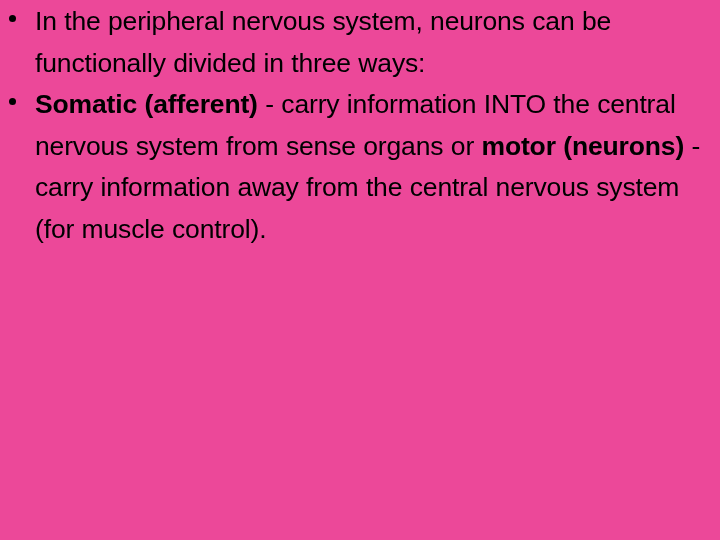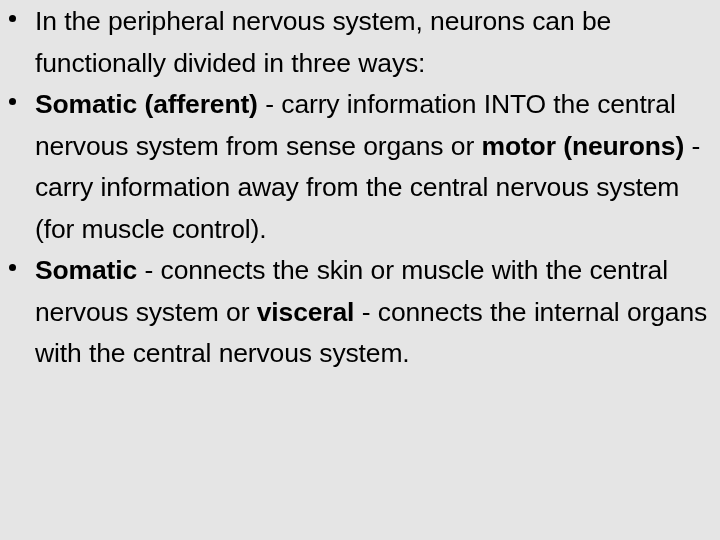--- a/index.html
+++ b/index.html
@@ -11,21 +11,21 @@
     height: 540px;
     background: #ffffff;
     font-family: "Liberation Sans", sans-serif;
     color: #000000;
     overflow: hidden;
   }
   #slide {
     position: relative;
     width: 720px;
     height: 540px;
-    background: #e5e5e5;
+    background: #ec4899;
     box-sizing: border-box;
     padding: 0;
   }
   #bullet-list {
     list-style: none;
     margin: 0;
     padding: 0;
     position: absolute;
     left: 0;
     top: 1px;
@@ -66,18 +66,14 @@
 <div id="slide">
   <ul id="bullet-list">
       <li class="bullet-item">
         <span class="bullet-marker"></span>
         <span class="bullet-text"><span class="r">In the peripheral nervous system, neurons can be functionally divided in three ways:</span></span>
       </li>
       <li class="bullet-item">
         <span class="bullet-marker"></span>
         <span class="bullet-text"><span class="b">Somatic (afferent)</span><span class="r"> - carry information INTO the central nervous system from sense organs or </span><span class="b">motor (neurons)</span><span class="r"> - carry information away from the central nervous system (for muscle control).</span></span>
       </li>
-      <li class="bullet-item">
-        <span class="bullet-marker"></span>
-        <span class="bullet-text"><span class="b">Somatic</span><span class="r"> - connects the skin or muscle with the central nervous system or </span><span class="b">visceral</span><span class="r"> - connects the internal organs with the central nervous system.</span></span>
-      </li>
     </ul>
 </div>
 
 </body></html>

